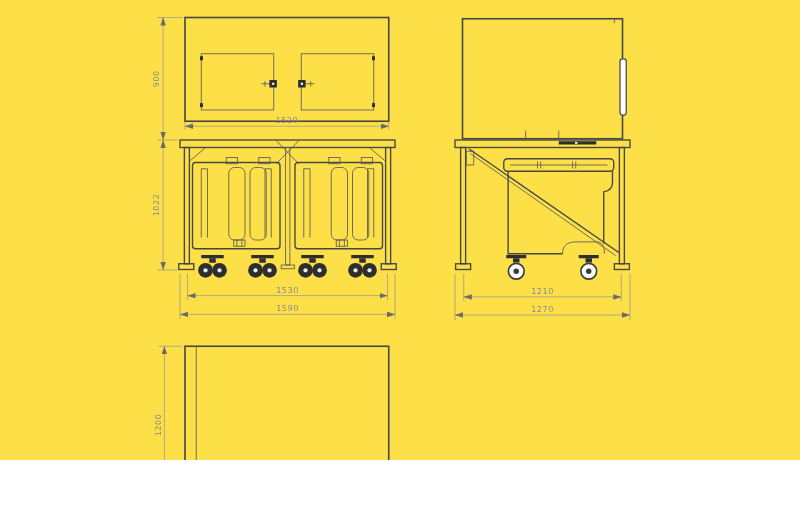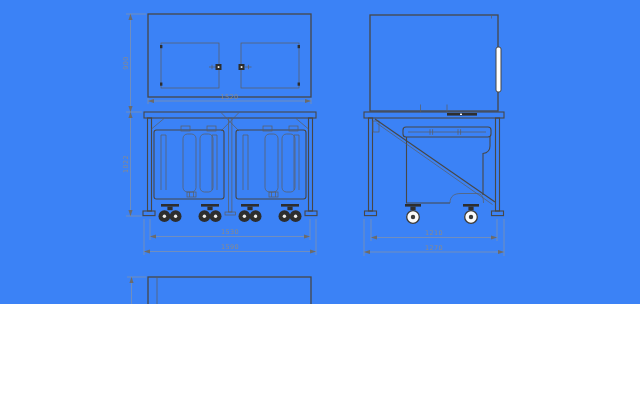--- a/index.html
+++ b/index.html
@@ -1,16 +1,16 @@
 <!DOCTYPE html>
 <html><head>
 <meta charset="utf-8">
 <style>
   html,body{margin:0;padding:0;background:#ffffff;}
-  .stage{position:relative;width:640px;height:304px;background:#3b82f6;overflow:hidden;
+  .stage{position:relative;width:640px;height:368px;background:#fde047;overflow:hidden;
          font-family:"DejaVu Sans", sans-serif;}
   svg{display:block;}
   .geo{fill:none;stroke:#474747;stroke-width:1.1;}
   .geo2{fill:none;stroke:#474747;stroke-width:1.3;}
   .thin{fill:none;stroke:#5d5d5d;stroke-width:0.7;}
   .dim{fill:none;stroke:#979797;stroke-width:0.6;}
   .dim-text{font:6.5px "DejaVu Sans", sans-serif;fill:#8a8a8a;letter-spacing:0.4px;}
   .dark{fill:#2e2e2e;stroke:none;}
   .ring{fill:#fafafa;stroke:#3a3a3a;stroke-width:1.3;}
 </style>

